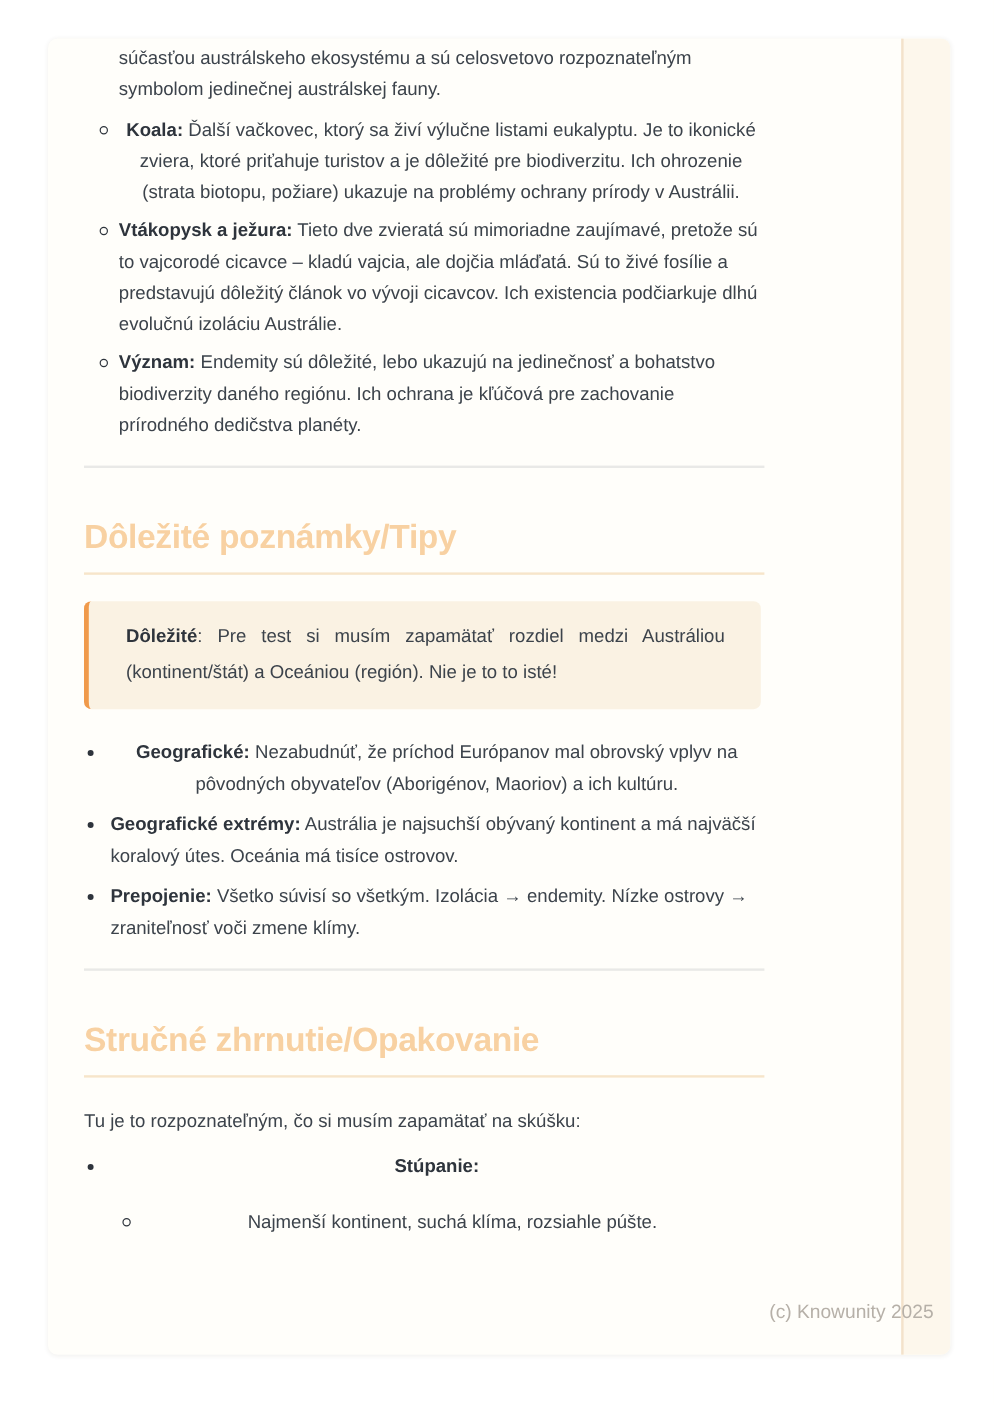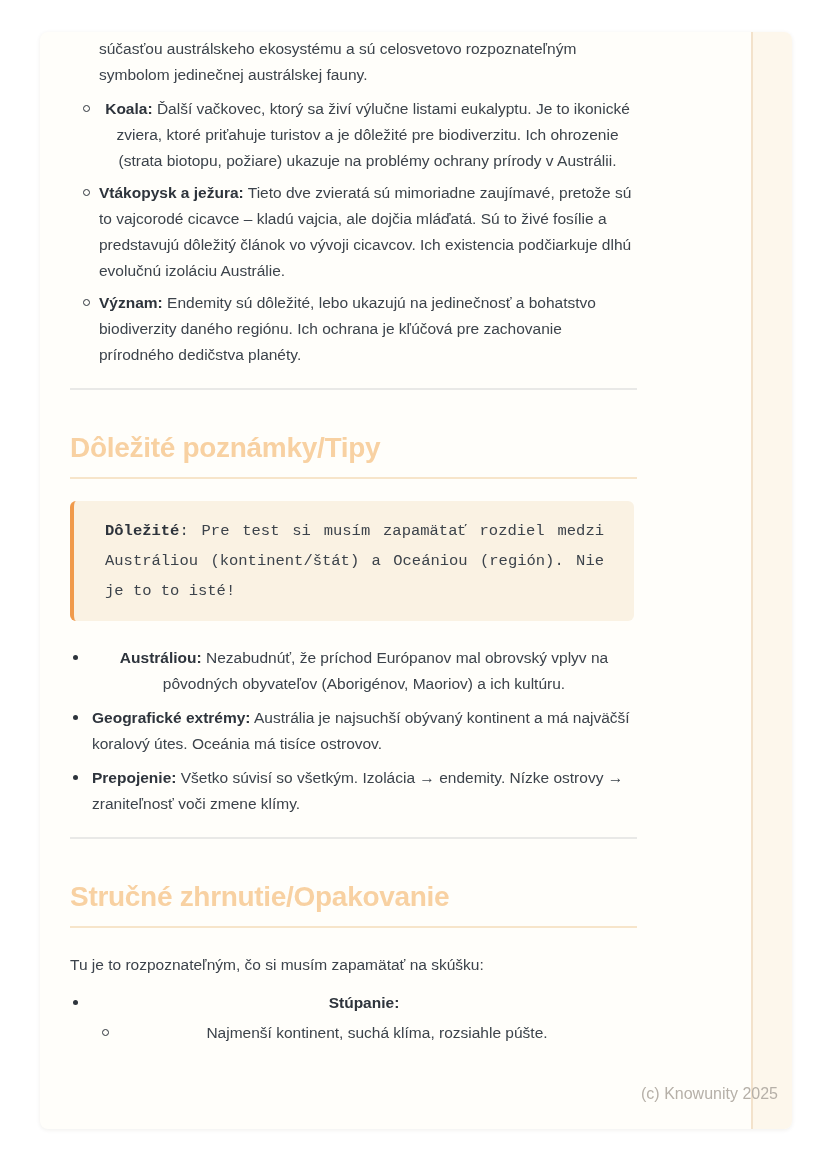--- a/index.html
+++ b/index.html
@@ -51,21 +51,21 @@
   p.cont{padding-left:29px;max-width:572px;}
   ul{list-style:none;}
   ul.lvl2{margin-top:8px;}
   ul.lvl2 > li{position:relative;padding-left:29px;margin-top:6px;max-width:572px;}
   ul.lvl1{margin-top:24px;}
   ul.lvl1 > li{position:relative;padding-left:22px;margin-top:8px;max-width:566px;}
   ul.lvl1 > li:first-child, ul.lvl2 > li:first-child{margin-top:0;text-align:center;}
   .bullet{position:absolute;display:block;border-radius:50%;}
   .bullet.solid{left:3px;top:10px;width:5px;height:5px;background:var(--text-bold);}
   ul.lvl2 > li > .bullet.hollow{left:13px;top:9px;width:7px;height:7px;border:1.5px solid var(--text-bold);background:transparent;}
-  ul.nested{margin-top:4px;}
+  ul.nested{margin-top:20px;}
   ul.nested > li{position:relative;padding-left:26px;margin-top:0;}
   ul.nested > li > .bullet.hollow{left:10px;top:9px;width:7px;height:7px;border:1.5px solid var(--text-bold);background:transparent;border-radius:50%;position:absolute;}
   hr{border:none;height:0;}
   hr.gray{border-top:2px solid var(--divider-gray);margin-top:20px;width:567px;}
   hr.peach{border-top:2px solid var(--divider-peach);margin-top:12px;width:567px;}
   h2{
     margin-top:41px;
     font-size:28px;
     line-height:34px;
     font-weight:700;
@@ -76,21 +76,20 @@
     margin-top:22px;
     width:564px;
     background:var(--callout-bg);
     border-left:4px solid var(--callout-border);
     border-radius:6px;
     padding:15px 30px 15px 31px;
   }
   .callout p{
     text-align:justify;
     line-height:30px;
-    font-family:Liberation Mono, monospace;
   }
   p.intro{margin-top:24px;}
   ul.lvl1.summary{margin-top:12px;}
   .watermark{
     position:absolute;
     top:1055px;right:14px;
     font-size:16px;
     line-height:14px;
     color:var(--watermark);
     z-index:3;
@@ -131,21 +130,21 @@
 
     <hr class="peach">
 
     <div class="callout">
       <p><strong>Dôležité</strong><span>: Pre test si musím zapamätať rozdiel medzi Austráliou (kontinent/štát) a Oceániou (región). Nie je to to isté!</span></p>
     </div>
 
     <ul class="lvl1">
       <li>
         <span class="bullet solid"></span>
-        <strong>Austráliou:</strong>
+        <strong>Geografické:</strong>
         <span>Nezabudnúť, že príchod Európanov mal obrovský vplyv na pôvodných obyvateľov (Aborigénov, Maoriov) a ich kultúru.</span>
       </li>
       <li>
         <span class="bullet solid"></span>
         <strong>Geografické extrémy:</strong>
         <span>Austrália je najsuchší obývaný kontinent a má najväčší koralový útes. Oceánia má tisíce ostrovov.</span>
       </li>
       <li>
         <span class="bullet solid"></span>
         <strong>Prepojenie:</strong>

